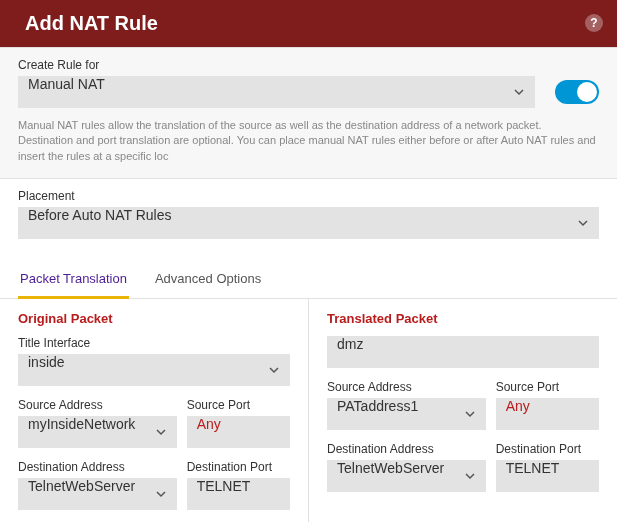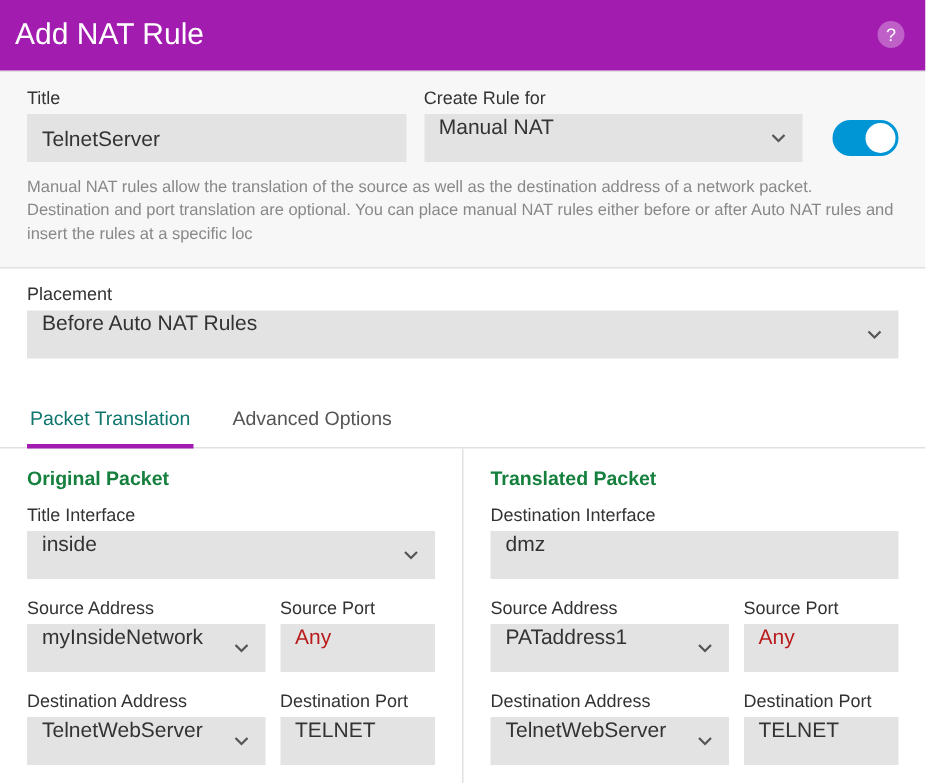--- a/index.html
+++ b/index.html
@@ -1,22 +1,22 @@
 <!DOCTYPE html>
 <html><head>
 <meta charset="utf-8">
 <style>
   * { box-sizing: border-box; font-family: Arial, Helvetica, sans-serif; }
   body { margin: 0; background: #fff; width: 617px; }
   .header {
-    background: #a21caf;
+    background: #7f1d1d;
     color: #fff;
-    padding: 12px 10px;
+    padding: 12px 25px;
     font-size: 20px;
-    font-weight: 400;
+    font-weight: 700;
     position: relative;
   }
   .help-icon {
     position: absolute;
     right: 14px;
     top: 14px;
     width: 18px; height: 18px;
     border-radius: 50%;
     background: rgba(255,255,255,0.3);
     color: #fff;
@@ -82,56 +82,52 @@
     padding: 8px 18px 0 18px;
     border-bottom: 1px solid #e1e1e1;
   }
   .tab {
     font-size: 13px;
     padding: 10px 2px;
     color: #555;
     cursor: pointer;
   }
   .tab.active {
-    color: #0f766e;
-    border-bottom: 3px solid #a21caf;
+    color: #4c1d95;
+    border-bottom: 3px solid #eab308;
     margin-bottom: -1px;
   }
   .packet-row { display: flex; }
   .packet-col {
     flex: 1;
     padding: 12px 18px 12px 18px;
   }
   .packet-col + .packet-col { border-left: 1px solid #e1e1e1; }
   .packet-heading {
     font-size: 13px;
     font-weight: bold;
-    color: #15803d;
+    color: #b91c1c;
     margin-bottom: 10px;
   }
   .field { margin-bottom: 12px; }
   .two { display: flex; gap: 10px; }
   .two .field { flex: 1; }
   .two .field.small { flex: 0 0 38%; }
   svg.chev { width: 12px; height: 12px; }
 </style>
 </head>
 <body>
 
 <div class="header">
   <span>Add NAT Rule</span>
   <span class="help-icon">?</span>
 </div>
 
 <div class="section gray-section">
   <div class="row">
-    <div class="col">
-      <span class="label">Title</span>
-      <input class="input" value="TelnetServer" style="">
-    </div>
     <div class="col">
       <span class="label">Create Rule for</span>
       <div class="select-wrap">
         <div class="input"><span>Manual NAT</span></div>
         <svg class="chev" viewBox="0 0 12 12">
             <path d="M2 4l4 4 4-4" stroke="#555" fill="none" stroke-width="1.5"></path>
           </svg>
       </div>
     </div>
     <div class="toggle">
@@ -205,21 +201,20 @@
         <div class="label">Destination Port</div>
         <div class="input"><span>TELNET</span></div>
       </div>
     </div>
   </div>
 
   <div class="packet-col">
     <div class="packet-heading">Translated Packet</div>
 
     <div class="field">
-      <div class="label">Destination Interface</div>
       <div class="input"><span>dmz</span></div>
     </div>
 
     <div class="two">
       <div class="field">
         <div class="label">Source Address</div>
         <div class="select-wrap">
           <div class="input" style="overflow:hidden;text-overflow:ellipsis;white-space:nowrap;padding-right:32px"><span>PATaddress1</span></div>
           <svg class="chev" viewBox="0 0 12 12">
               <path d="M2 4l4 4 4-4" stroke="#555" fill="none" stroke-width="1.5"></path>

